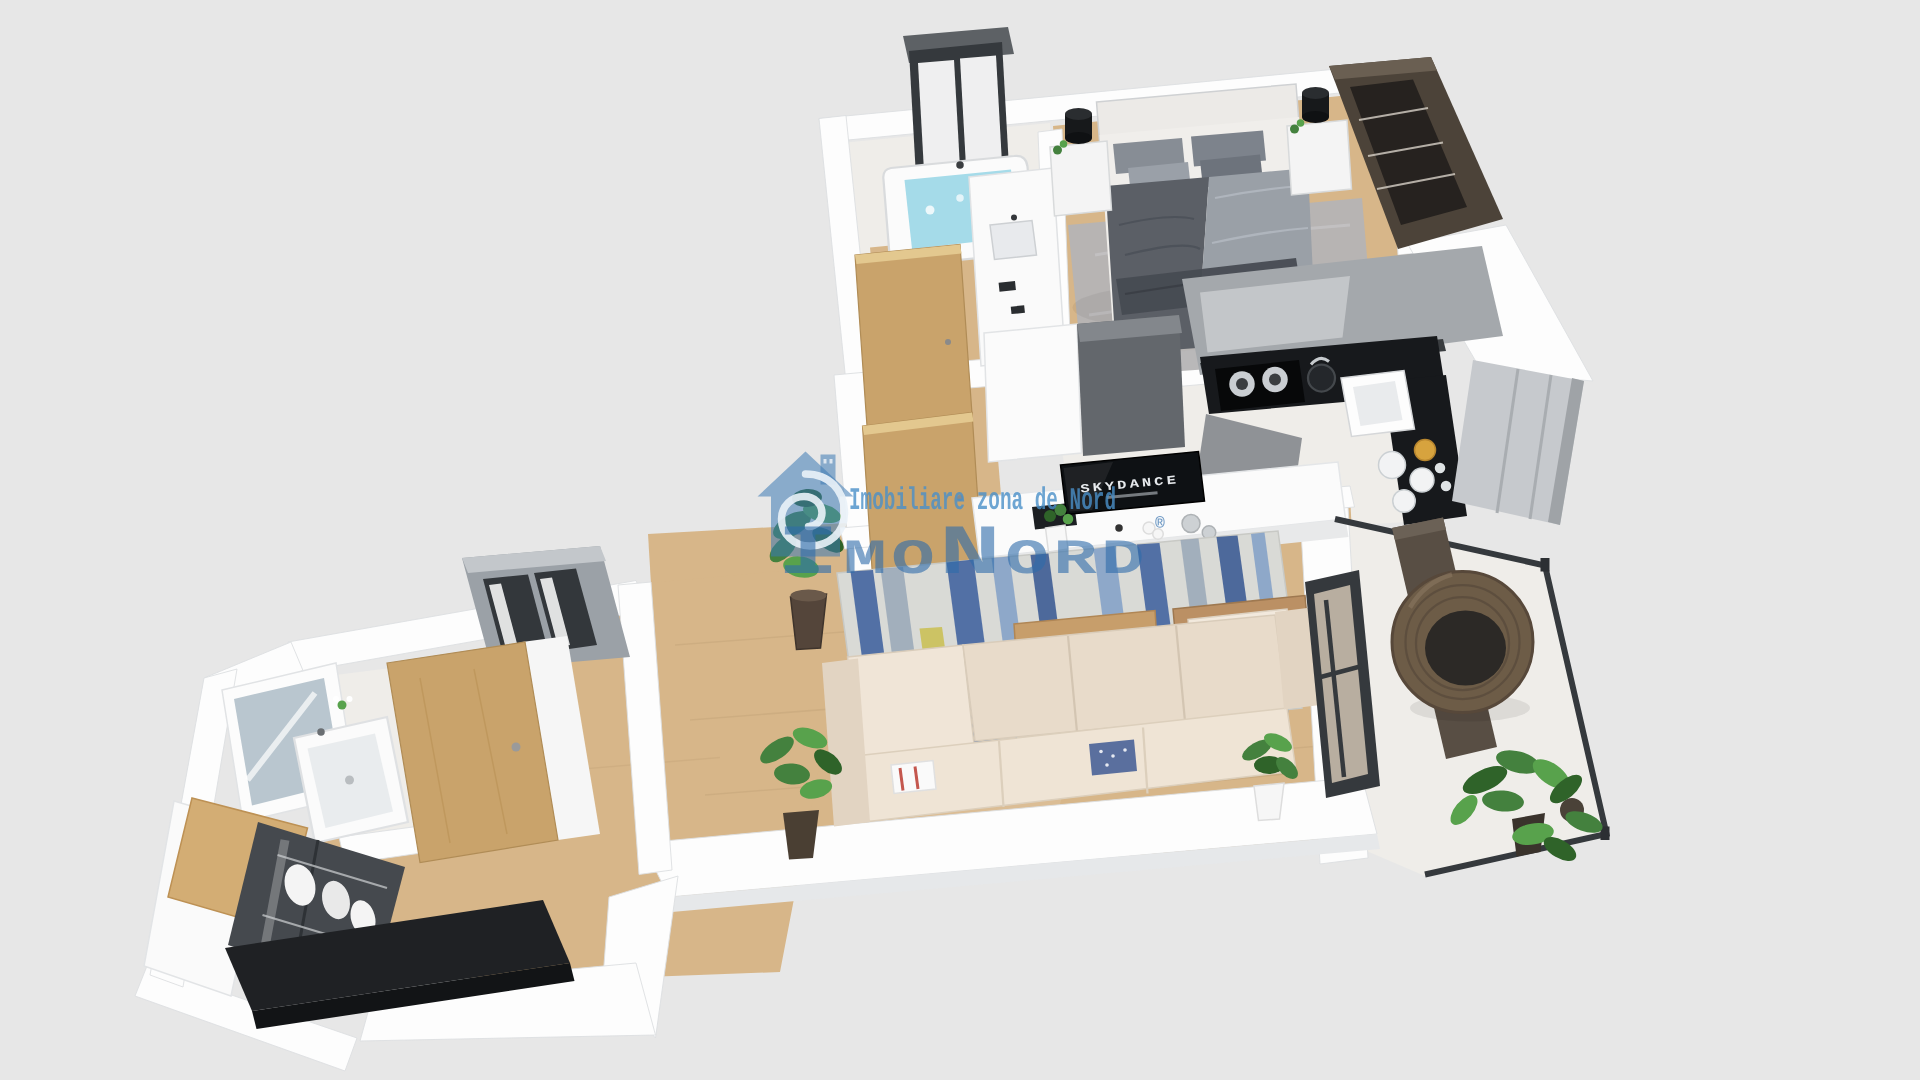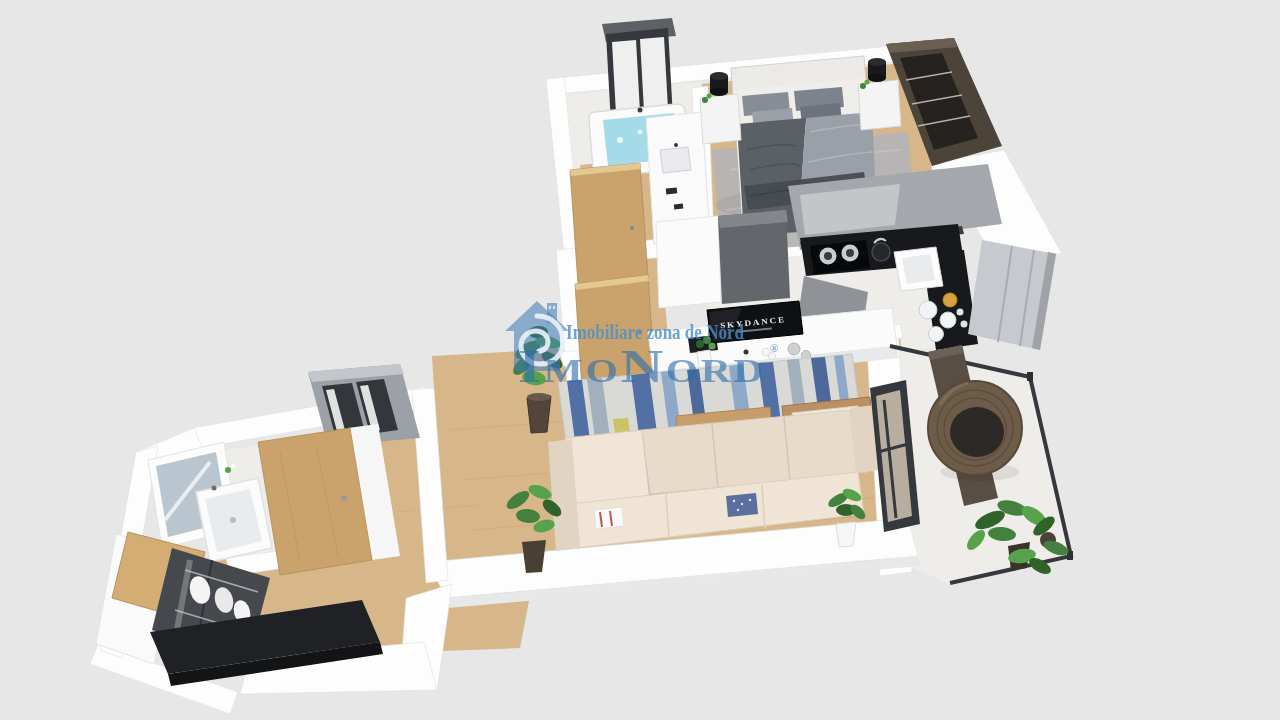--- a/index.html
+++ b/index.html
@@ -1,17 +1,17 @@
 <!DOCTYPE html>
 <html style="--bg: #e7e7e7; --wall: #fdfdfd; --wall-shade: #e6e8ea; --wood-floor: #d7b689; --wood-door: #c9a36b; --marble: #efede9; --counter-black: #17191c; --cabinet-gray: #a4a8ac; --cabinet-gray-dark: #63676c; --fridge-gray: #c6c9cd; --dark-wood: #4c4339; --water: #a5dbe9; --rug-gray: #b5b4b5; --rug-base: #d9dad6; --rug-blue: #35589a; --rug-blue-dark: #2e4f8e; --rug-blue-light: #7e9cc6; --rug-yellow: #c9bd4a; --rug-gray-blue: #96a5b6; --sofa: #e8dbca; --sofa-light: #f0e5d7; --table-wood: #c79e6b; --green: #44813e; --green-dark: #2f6329; --green-light: #58a24c; --frame-dark: #35393d; --tv-black: #0e1114; --bench-black: #1f2124; --blanket-dark: #5b5f66; --blanket-light: #9aa0a7; --bed-white: #f0eeeb; --wm-tagline: #4a90c9; --wm-brand: #2e6cab; --wm-logo: #3d7ab5;"><head>
 <meta charset="utf-8">
 <style>
   html,body{margin:0;padding:0;background:#e7e7e7;}
   .stage{position:relative;width:1280px;height:720px;background:var(--bg,#e7e7e7);
-         font-family:Liberation Serif, serif;overflow:hidden;}
+         font-family:Liberation Mono, monospace;overflow:hidden;}
   svg{display:block;}
   .wall{fill:var(--wall);stroke:#dddfe1;stroke-width:.6;}
   .wallshade{fill:var(--wall-shade);}
   .wood{fill:var(--wood-floor);}
   .marble{fill:var(--marble);}
   .doorwood{fill:var(--wood-door);stroke:#b08c56;stroke-width:.8;}
   .counter{fill:var(--counter-black);}
   .stripe{opacity:.82;}
   .wm-tagline{fill:var(--wm-tagline);opacity:.8;font-weight:bold;font-size:21px;}
   .wm-brand{fill:var(--wm-brand);opacity:.6;font-weight:bold;font-size:47px;

